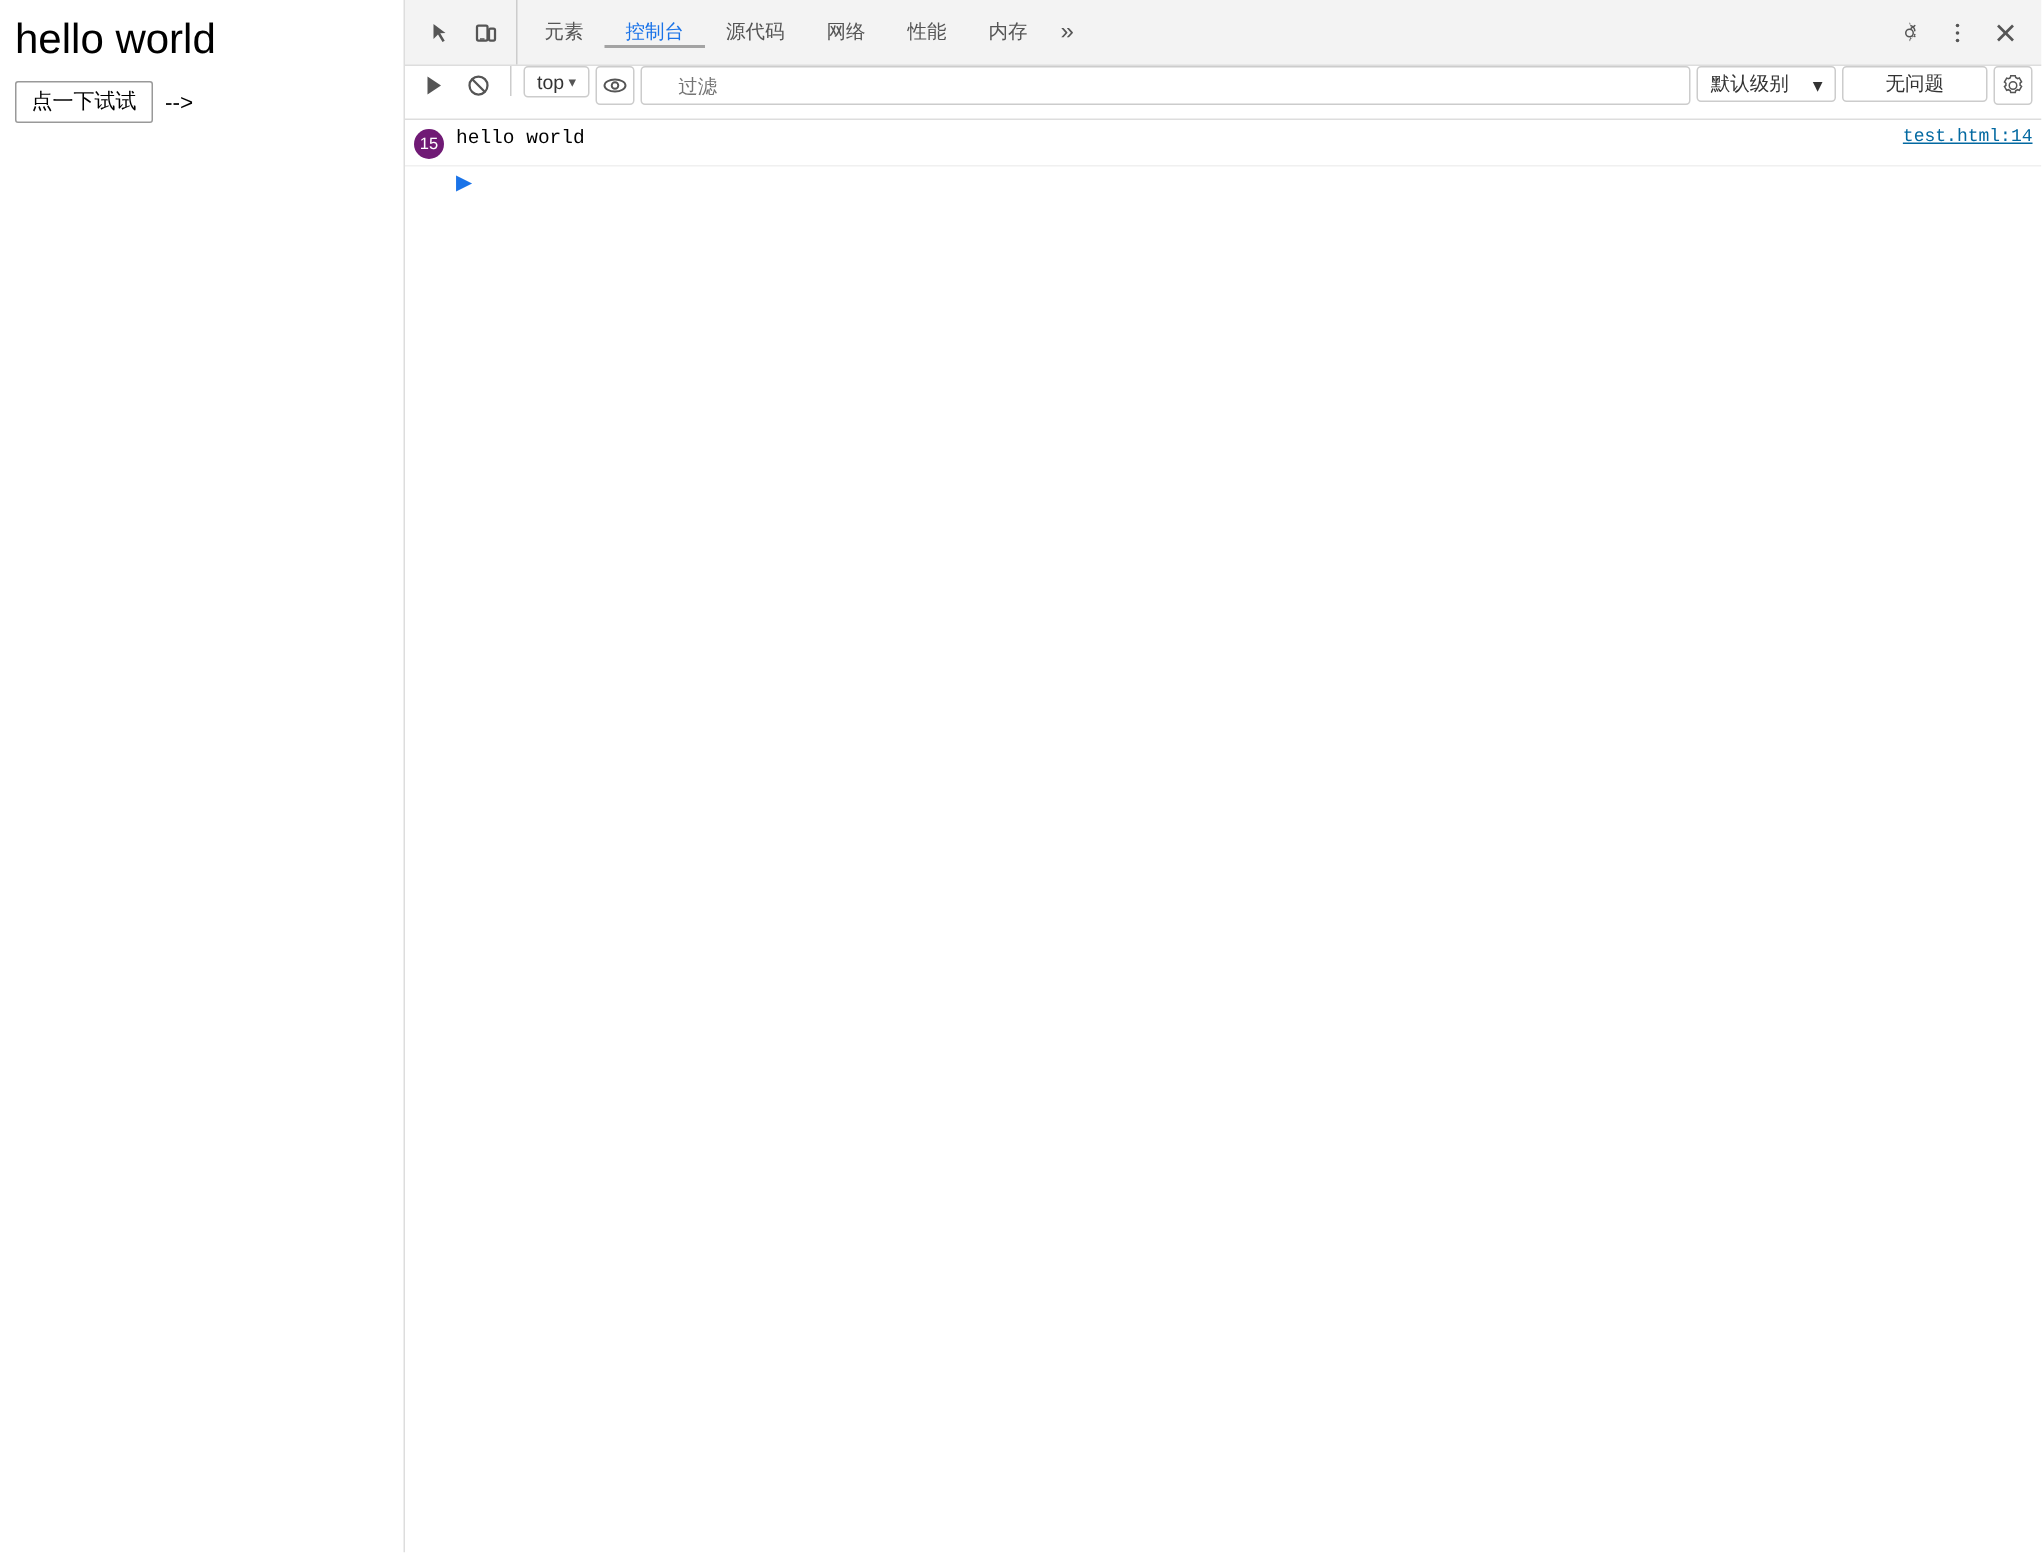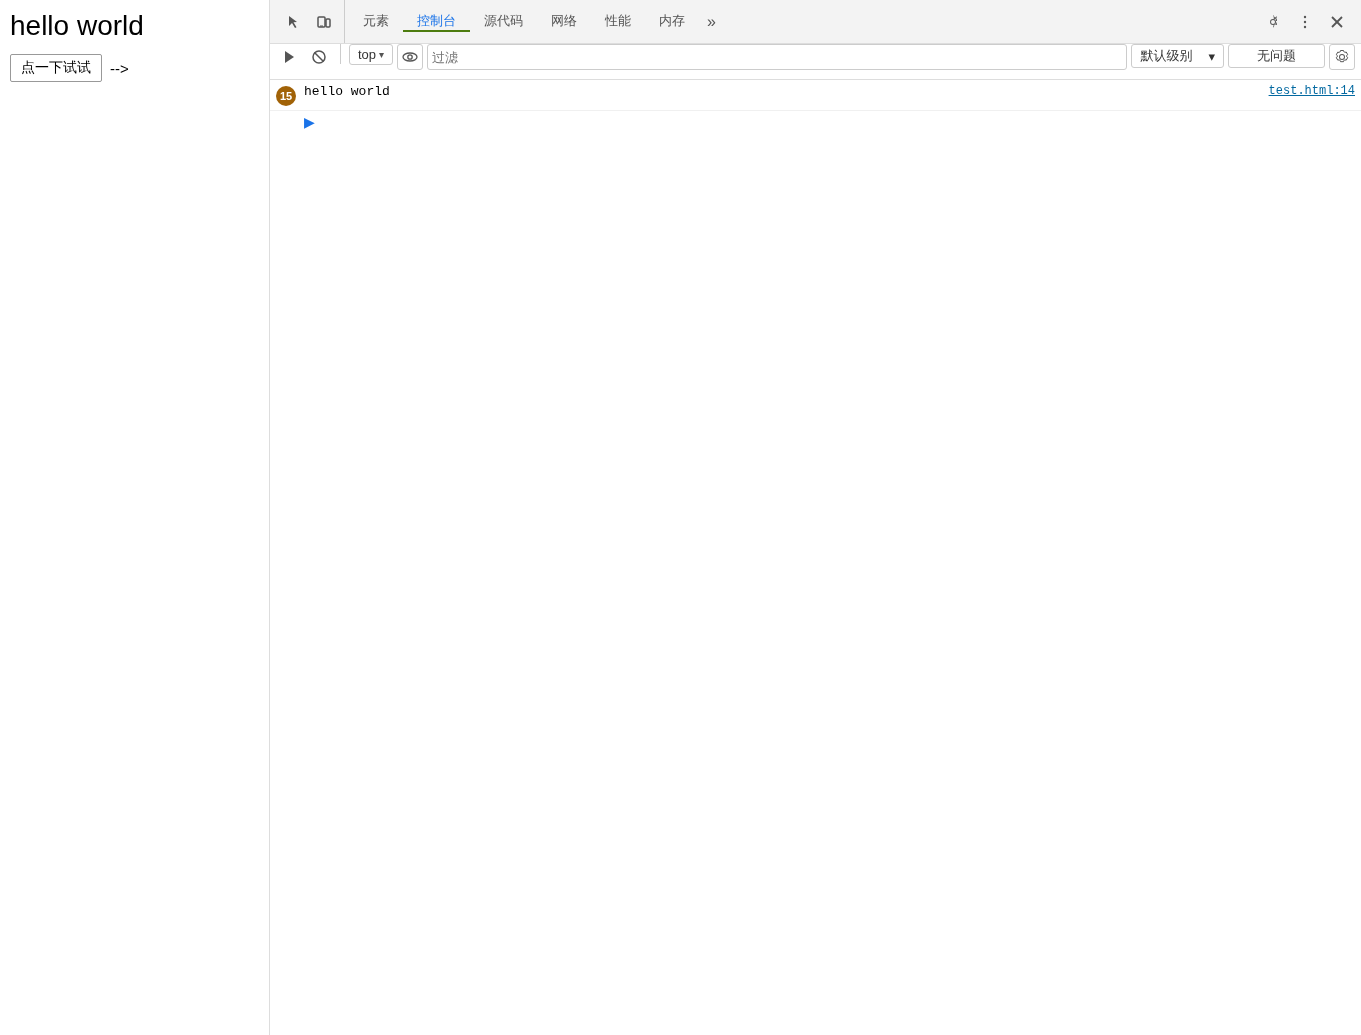--- a/index.html
+++ b/index.html
@@ -107,21 +107,21 @@
       font-size: 13px;
       cursor: pointer;
       color: #555;
       border-bottom: 2px solid transparent;
       height: 100%;
       white-space: nowrap;
     }
 
     .tab-item.active {
       color: #1a73e8;
-      border-bottom: 2px solid #4d7c0f;
+      border-bottom: 2px solid #a3a3a3;
     }
 
     .tab-more {
       padding: 0 8px;
       display: flex;
       align-items: center;
       color: #555;
       cursor: pointer;
       font-size: 16px;
     }
@@ -208,21 +208,21 @@
       font-size: 14px;
       border: 1px solid #ccc;
       background: #fff;
     }
 
     .filter-input {
       flex: 1;
       height: 26px;
       border: 1px solid #ccc;
       border-radius: 3px;
-      padding: 0 4px;
+      padding: 0 24px;
       font-size: 13px;
       color: #ef4444;
       outline: none;
     }
 
     .level-selector {
       display: flex;
       align-items: center;
       gap: 16px;
       padding: 2px 8px;
@@ -273,28 +273,28 @@
       align-items: flex-start;
       border-bottom: 1px solid #f0f0f0;
       padding: 4px 6px;
       min-height: 28px;
       background: #fff;
     }
 
     .log-count-badge {
       width: 20px;
       height: 20px;
-      background: #a16207;
+      background: #701a75;
       border-radius: 50%;
       display: flex;
       align-items: center;
       justify-content: center;
       font-size: 11px;
       color: #fff;
-      font-weight: bold;
+      font-weight: normal;
       flex-shrink: 0;
       margin-right: 8px;
       margin-top: 2px;
     }
 
     .log-message {
       font-size: 13px;
       font-family: 'Courier New', monospace;
       color: #000;
       flex: 1;

